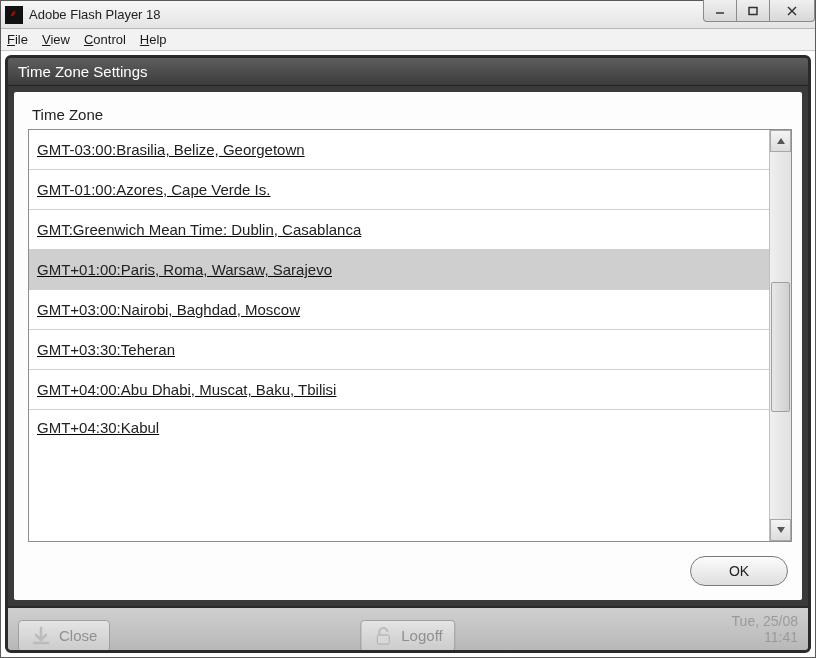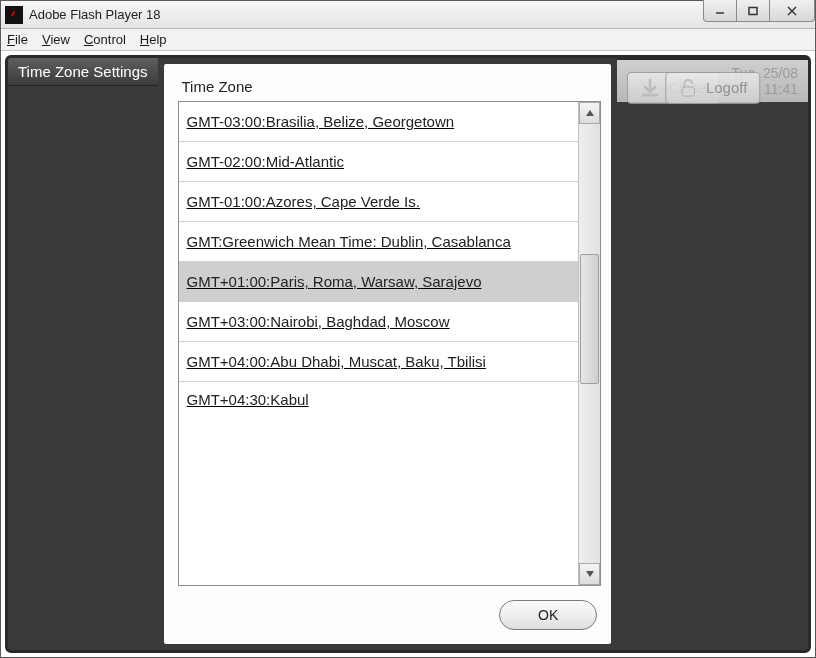--- a/index.html
+++ b/index.html
@@ -31,21 +31,21 @@
   .menubar {
     height: 22px; background: #f2f2f2; border-bottom: 1px solid #c8c8c8;
     display: flex; align-items: center; padding: 0 6px; gap: 14px;
   }
   .menuitem { font-size: 13px; color: #1a1a1a; cursor: default; }
   .mn-underline { text-decoration: underline; }
 
   
   .app-frame {
     flex: 1; margin: 4px; border: 3px solid #2a2a2a; border-radius: 6px;
-    background: #3a3a3a; display: flex; flex-direction: row; overflow: hidden;
+    background: #3a3a3a; display: flex; flex-direction: column; overflow: hidden;
   }
 
   
   .modal-header {
     height: 28px; background: linear-gradient(#5e5e5e, #3c3c3c);
     color: #fff; font-size: 15px; display: flex; align-items: center; padding: 0 10px;
     border-bottom: 1px solid #222;
   }
 
   
@@ -154,25 +154,25 @@
   <div class="app-frame">
 
     <div class="modal-header">Time Zone Settings</div>
 
     <div class="modal-body">
       <div class="section-label">Time Zone</div>
 
       <div class="listbox">
         <div class="list-items" id="list-items">
             <div class="list-item">GMT-03:00:Brasilia, Belize, Georgetown</div>
-            <div class="list-item">GMT-02:00:Mid-Atlantic</div>
             <div class="list-item">GMT-01:00:Azores, Cape Verde Is.</div>
             <div class="list-item">GMT:Greenwich Mean Time: Dublin, Casablanca</div>
             <div class="list-item selected">GMT+01:00:Paris, Roma, Warsaw, Sarajevo</div>
             <div class="list-item">GMT+03:00:Nairobi, Baghdad, Moscow</div>
+            <div class="list-item">GMT+03:30:Teheran</div>
             <div class="list-item">GMT+04:00:Abu Dhabi, Muscat, Baku, Tbilisi</div>
             <div class="list-item">GMT+04:30:Kabul</div>
           </div>
         <div class="scrollbar">
           <div class="sb-btn">
             <svg viewBox="0 0 10 10">
                 <polygon points="5,2 9,8 1,8"></polygon>
               </svg>
           </div>
           <div class="sb-track">

